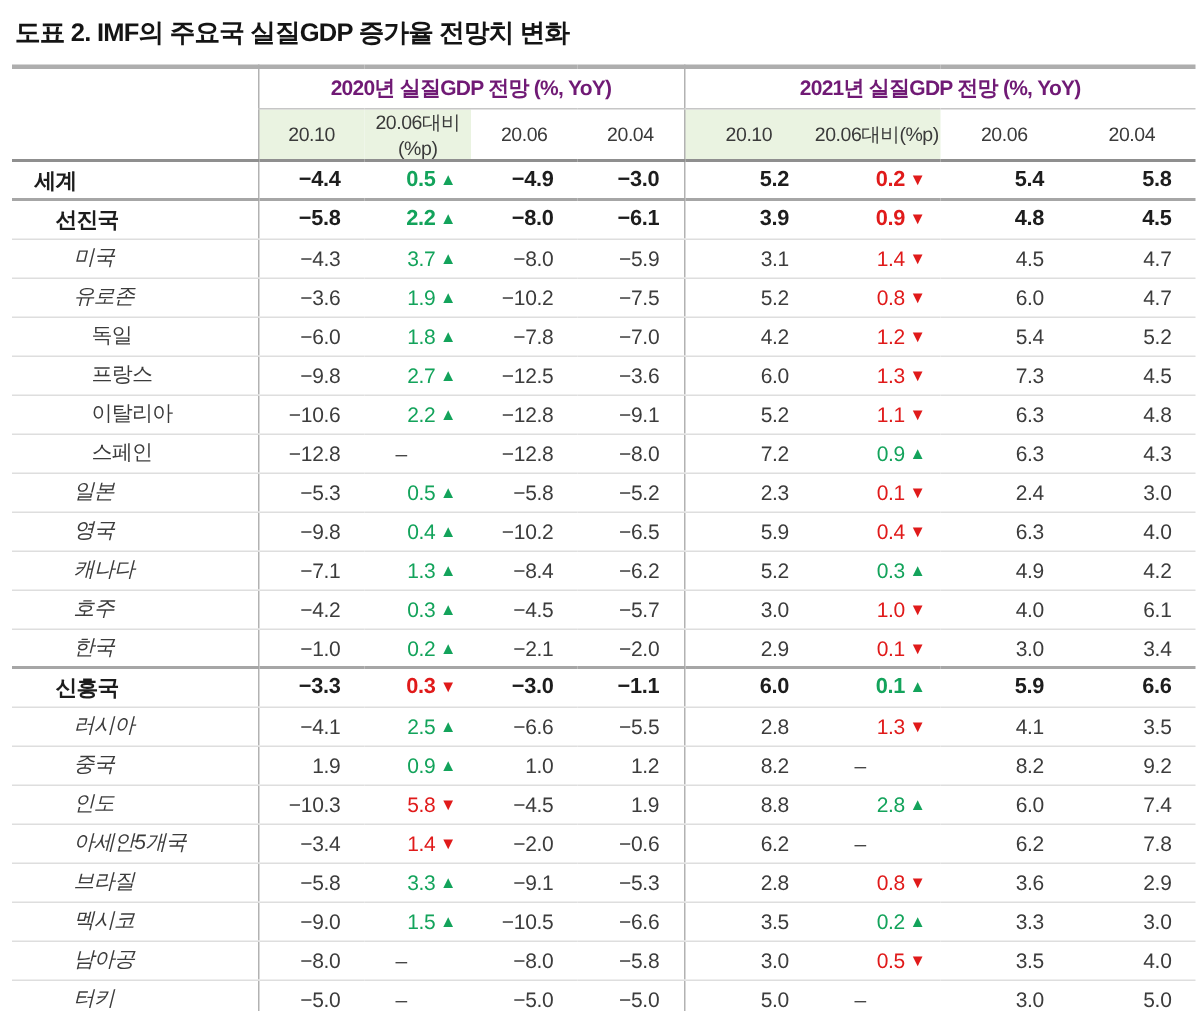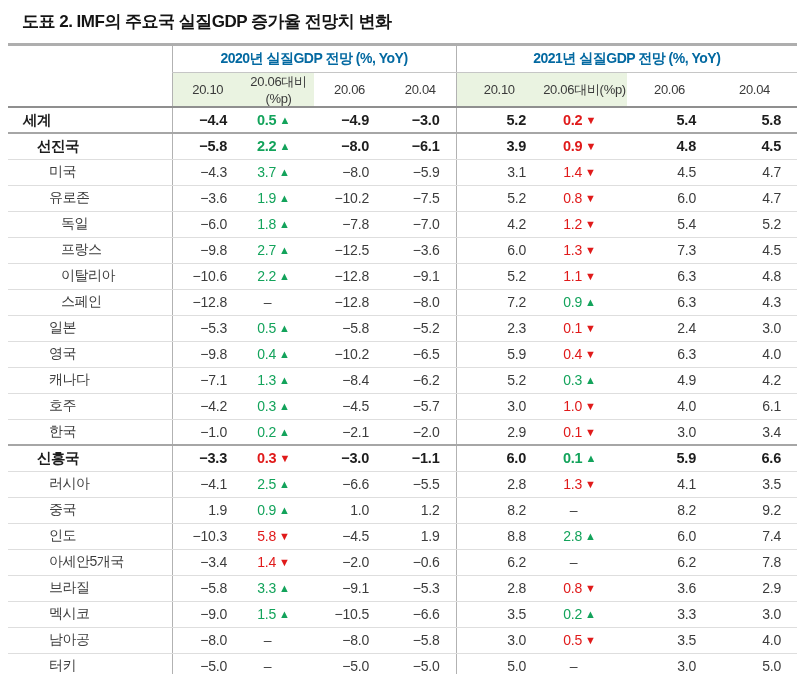--- a/index.html
+++ b/index.html
@@ -10,35 +10,35 @@
     font-family: "Liberation Sans", "DejaVu Sans", sans-serif;
     color: #3c3c3c;
     overflow: hidden;
   }
   .page { padding: 8px 5px 0 8px; }
   .chart-title {
     font-size: 17px;
     font-weight: bold;
     color: #141414;
     letter-spacing: -0.5px;
-    margin: 2px 0 10px 14px;
+    margin: 2px 0 10px 2px;
   }
   table.gdp {
     width: 789px;
     border-collapse: collapse;
     table-layout: fixed;
     border-top: 3px solid #aeaeae;
     border-bottom: 2px solid #8f8f8f;
     font-size: 14px;
   }
   thead th { font-weight: normal; padding: 0; }
   .group-head {
     font-weight: bold;
     font-size: 14px;
-    color: #0369a1;
+    color: #701a75;
     text-align: center;
     height: 28px;
     letter-spacing: -0.5px;
     border-bottom: 1px solid #c6c6c6;
   }
   .sub-head {
     text-align: center;
     font-size: 13px;
     color: #3a3a3a;
     height: 27px;
@@ -55,25 +55,25 @@
     padding: 0;
     letter-spacing: -0.2px;
   }
   tbody tr:last-child td { border-bottom: none; }
   tr.section-end td { border-bottom: 2px solid #a6a6a6; }
   tr.bold td { font-weight: bold; color: #1d1d1d; font-size: 14.5px; }
 
   td.country { text-align: left; white-space: nowrap; letter-spacing: -0.5px; }
   .indent-0 { padding-left: 15px; margin-top: 41px; }
   .indent-1 { padding-left: 29px; }
-  .indent-2 { padding-left: 41px; }
+  .indent-2 { padding-left: 41px; font-style: italic; }
   .indent-3 { padding-left: 53px; }
 
   td.num { text-align: right; padding-right: 16px; font-variant-numeric: tabular-nums; }
-  td.rev { text-align: center; padding-right: 10px; }
+  td.rev { text-align: right; padding-right: 10px; }
   td.rev.none { text-align: center; padding-right: 22px; color: #474747; }
   .up   { color: #13a35b; }
   .down { color: #e01a1a; }
   .tri  { font-size: 11px; margin-left: 3px; position: relative; top: -1px; }
 </style>
 </head>
 <body>
 
 <div class="page">
   <div class="chart-title">도표 2. IMF의 주요국 실질GDP 증가율 전망치 변화</div>

